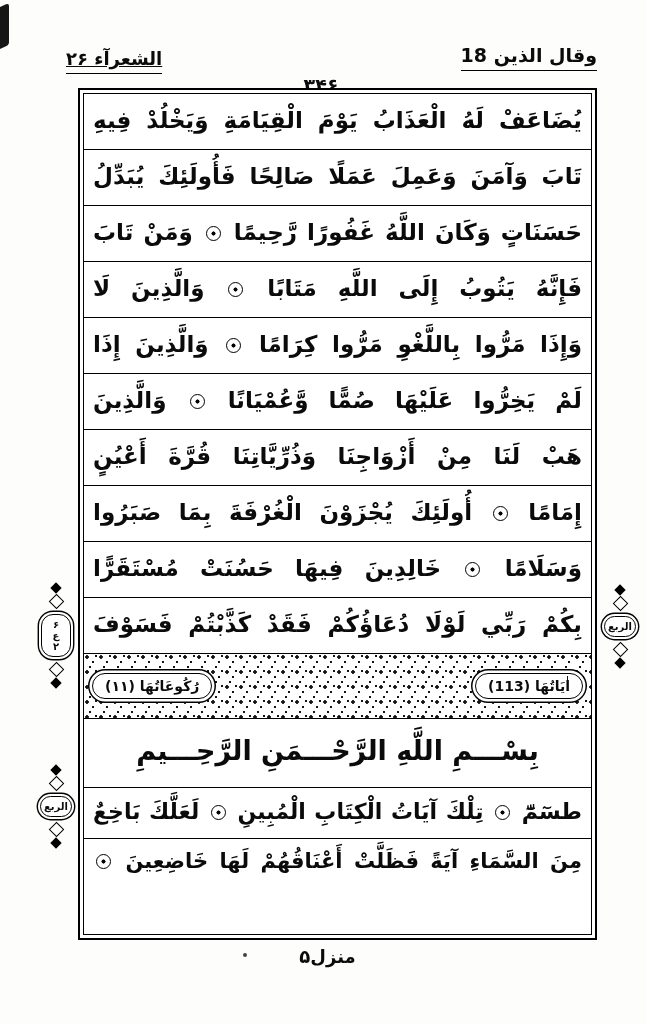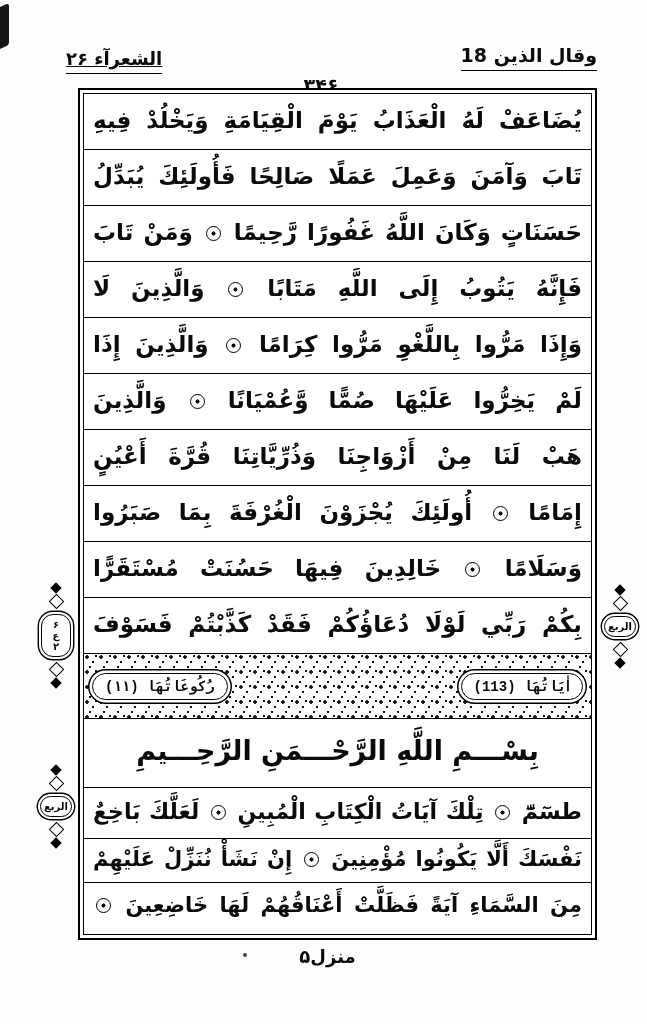--- a/index.html
+++ b/index.html
@@ -41,21 +41,21 @@
         background-image:
           radial-gradient(circle 1.7px at 3px 3px,#141414 92%,transparent),
           radial-gradient(circle 1.3px at 9px 8px,#141414 92%,transparent),
           radial-gradient(circle 1.1px at 6px 13px,#141414 92%,transparent),
           radial-gradient(circle 1.1px at 12px 2px,#141414 92%,transparent);
         background-size:14px 15px;}
   .cart{background:#fff;border:1.7px solid #000;border-radius:22px;
         box-shadow:0 0 0 2.5px #fff,0 0 0 4px #000;
         padding:4px 12px;font-weight:bold;white-space:nowrap;direction:rtl;z-index:1;}
   .cart-lg{font-size:21px;padding:4px 24px;}
-  .cart-sm{font-size:14px;font-family:Liberation Mono, monospace;}
+  .cart-sm{font-size:14px;}
 
   
   .medal{position:absolute;display:flex;flex-direction:column;align-items:center;width:44px;}
   .fin{width:8px;height:8px;background:#000;transform:rotate(45deg);margin:1px 0;}
   .dia{width:9px;height:9px;border:1.6px solid #000;background:#fff;transform:rotate(45deg);margin:3px 0;}
   .oval{border:1.5px solid #000;box-shadow:0 0 0 2px #fff,0 0 0 3.4px #000;border-radius:12px;
         padding:4px 3px;margin:4px 0;display:flex;flex-direction:column;align-items:center;
         font-size:10px;font-weight:bold;min-width:22px;line-height:11px;background:#fff;}
   #medal-ruku{left:34px;top:583px;}
   #medal-right{left:598px;top:585px;}
@@ -95,21 +95,20 @@
       <div class="qrow qr qtext">بِكُمْ رَبِّي لَوْلَا دُعَاؤُكُمْ فَقَدْ كَذَّبْتُمْ فَسَوْفَ يَكُونُ لِزَامًا </div>
 
       <div class="band">
         <div class="cart cart-sm">اٰيَاتُهَا (113)</div>
         <div class="cart cart-sm">رُكُوعَاتُهَا (۱۱)</div>
       </div>
 
       <div class="qrow bis qtext">بِسْـــمِ اللَّهِ الرَّحْـــمَنِ الرَّحِـــيمِ</div>
 
       <div class="qrow r12 qtext">طسٓمّٓ <span class="aya"></span> تِلْكَ آيَاتُ الْكِتَابِ الْمُبِينِ <span class="aya"></span> لَعَلَّكَ بَاخِعٌ</div>
-      <div class="qrow r13 qtext">نَفْسَكَ أَلَّا يَكُونُوا مُؤْمِنِينَ <span class="aya"></span> إِنْ نَشَأْ نُنَزِّلْ عَلَيْهِمْ</div>
       <div class="qrow r14 qtext">مِنَ السَّمَاءِ آيَةً فَظَلَّتْ أَعْنَاقُهُمْ لَهَا خَاضِعِينَ <span class="aya"></span></div>
 
     </div>
   </div>
 
   <div class="medal" id="medal-ruku">
     <div class="fin"></div>
     <div class="dia"></div>
     <div class="oval">
       <span>۶</span>

